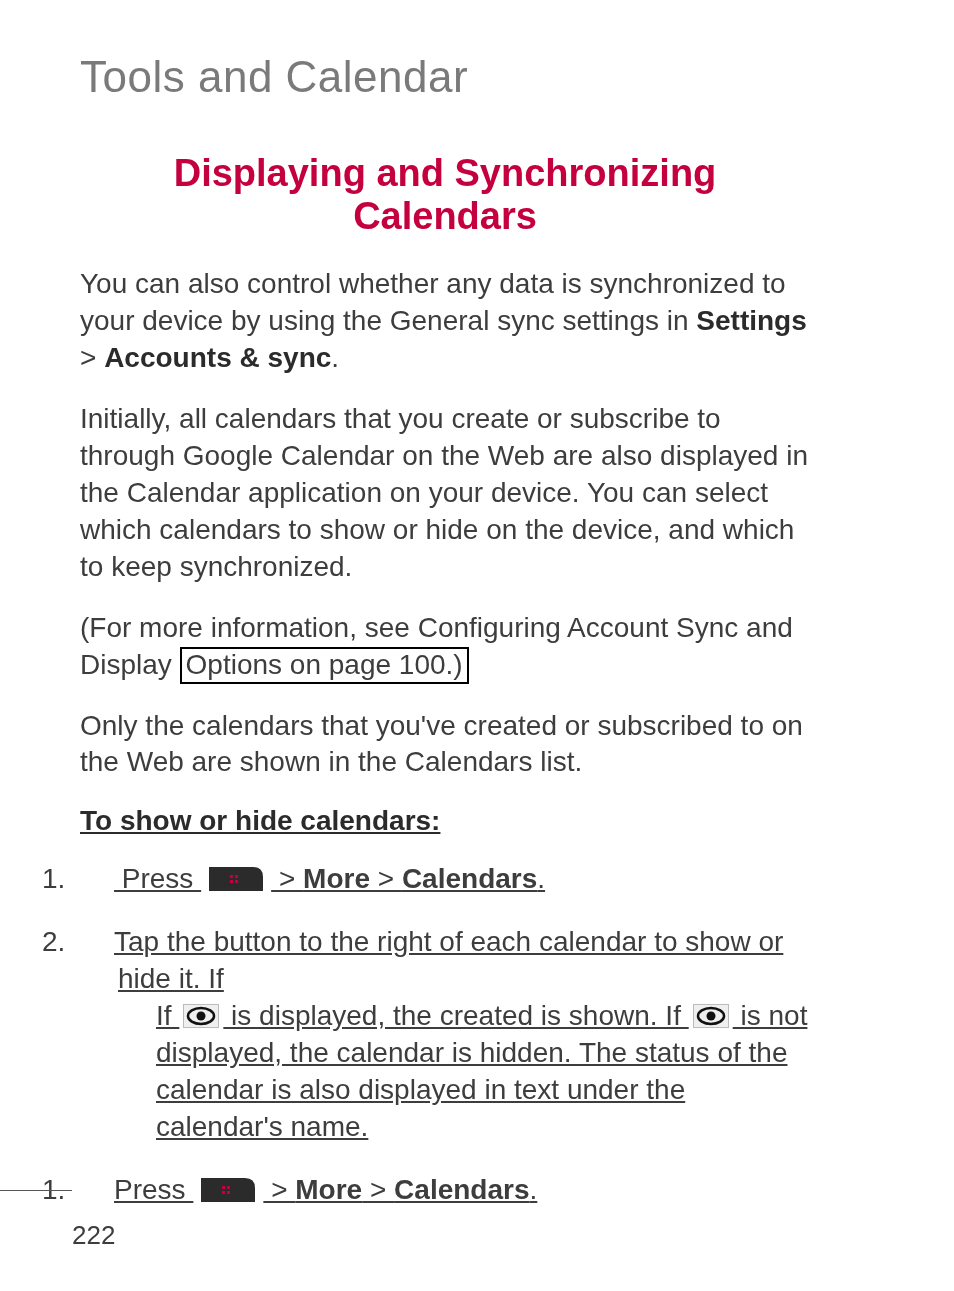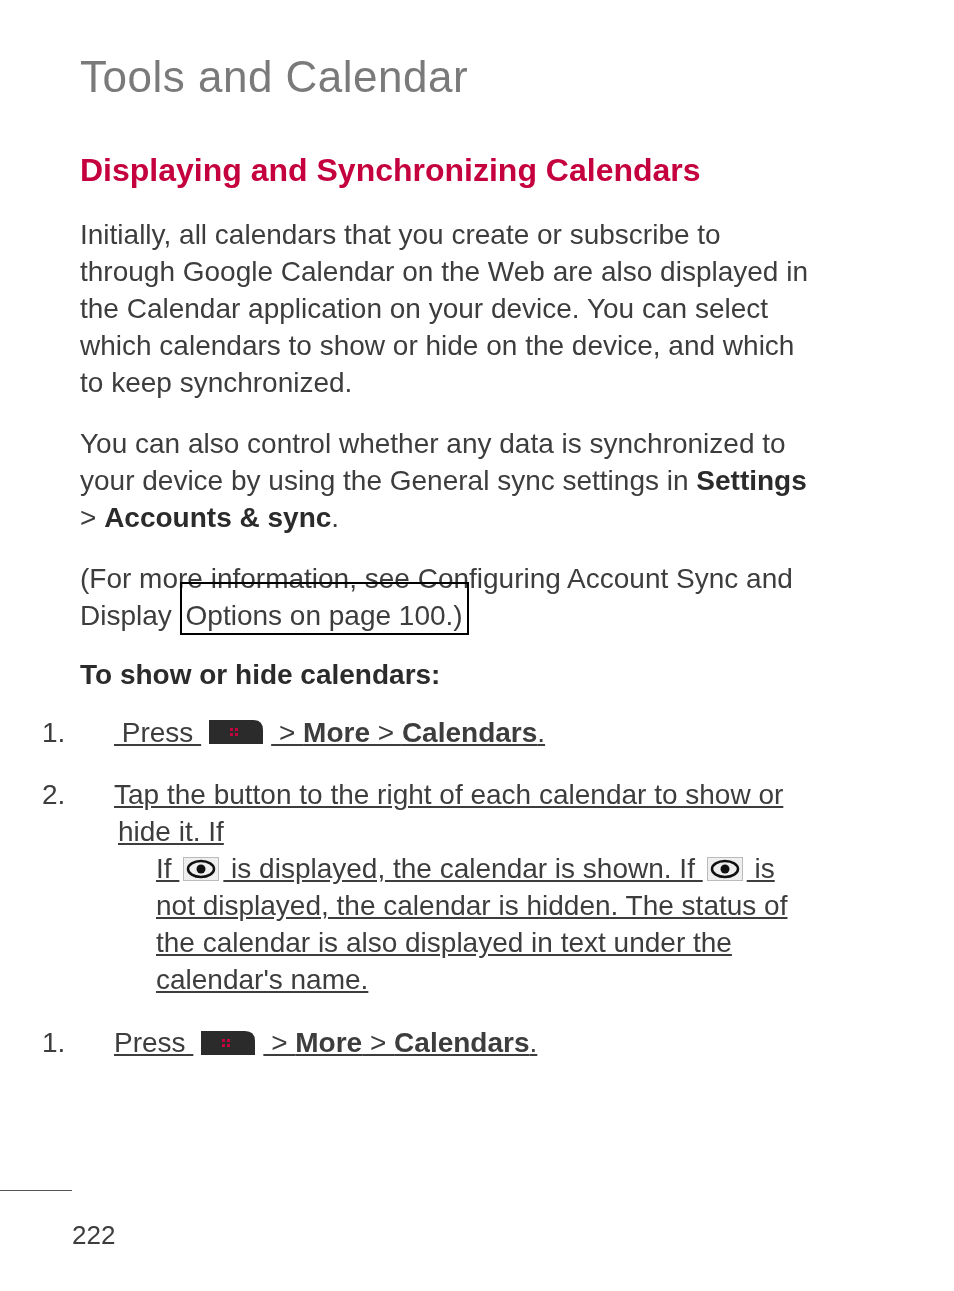--- a/index.html
+++ b/index.html
@@ -18,45 +18,47 @@
     padding: 52px 74px 0 80px;
   }
   .chapter-title {
     font-size: 44px;
     font-weight: 300;
     color: #7a7a7a;
     margin: 0 0 50px 0;
     letter-spacing: 0.5px;
   }
   .section-heading {
-    font-size: 32px;
+    font-size: 38px;
     font-weight: 600;
     color: #c5003e;
     margin: 0 0 28px 0;
+    text-align: center;
   }
   .body-text {
     font-size: 28px;
     line-height: 1.32;
     color: #3d3d3d;
     margin: 0 0 24px 0;
   }
   .body-text b, .body-text .bold {
     font-weight: 600;
     color: #2b2b2b;
   }
   .link-box {
     border: 2px solid #000;
-    padding: 16px 4px 2px 4px;
+    padding: 0 4px 2px 4px;
     display: inline;
   }
   .sub-heading {
     font-size: 28px;
     font-weight: 600;
     color: #2b2b2b;
     margin: 10px 0 24px 0;
+    text-decoration: underline;
   }
   .step {
     font-size: 28px;
     line-height: 1.32;
     color: #3d3d3d;
     margin: 0 0 26px 0;
     padding-left: 38px;
     text-indent: -38px;
     text-decoration: underline;
   }
@@ -107,30 +109,31 @@
 </style>
 </head>
 <body>
 
 <div class="page">
 
   <h1 class="chapter-title">Tools and Calendar</h1>
 
   <h2 class="section-heading">Displaying and Synchronizing Calendars</h2>
 
-  <p class="body-text">Initially, all calendars that you create or subscribe to through Google Calendar on the Web are also displayed in the Calendar application on your device. You can select which calendars to show or hide on the device, and which to keep synchronized.</p>
-
   <p class="body-text">
     <span>You can also control whether any data is synchronized to your device by using the General sync settings in </span><b>Settings</b><span> &gt; </span><b>Accounts &amp; sync</b><span>.</span>
   </p>
+
+  <p class="body-text">Initially, all calendars that you create or subscribe to through Google Calendar on the Web are also displayed in the Calendar application on your device. You can select which calendars to show or hide on the device, and which to keep synchronized.</p>
 
   <p class="body-text">
     <span>(For more information, see Configuring Account Sync and Display </span><span class="link-box">Options on page 100.)</span>
   </p>
 
+  <p class="body-text">Only the calendars that you've created or subscribed to on the Web are shown in the Calendars list.</p>
 
   <p class="sub-heading">To show or hide calendars:</p>
 
   <p class="step">
     <span class="num">1.</span><span> Press </span><span class="menu-key">
         <svg width="58" height="28" viewBox="0 0 58 28">
           <path d="M2 2 Q2 2 12 2 L46 2 Q56 2 56 12 L56 26 L2 26 Z" fill="#2b2b2b"></path>
           <rect x="23" y="10" width="3" height="3" fill="#c5003e"></rect>
           <rect x="28" y="10" width="3" height="3" fill="#c5003e"></rect>
           <rect x="23" y="15" width="3" height="3" fill="#c5003e"></rect>
@@ -140,21 +143,21 @@
   </p>
 
   <div class="step">
     <span class="num">2.</span><span>Tap the button to the right of each calendar to show or hide it. If </span>
     <div class="hanging">
       <span>If </span><span class="eye-icon">
           <svg width="30" height="20" viewBox="0 0 30 20">
             <ellipse cx="15" cy="10" rx="13" ry="8" fill="none" stroke="#111" stroke-width="2.5"></ellipse>
             <circle cx="15" cy="10" r="4.5" fill="#111"></circle>
           </svg>
-        </span><span> is displayed, the calendar is shown. If </span><span class="eye-icon">
+        </span><span> is displayed, the created is shown. If </span><span class="eye-icon">
           <svg width="30" height="20" viewBox="0 0 30 20">
             <ellipse cx="15" cy="10" rx="13" ry="8" fill="none" stroke="#111" stroke-width="2.5"></ellipse>
             <circle cx="15" cy="10" r="4.5" fill="#111"></circle>
           </svg>
         </span><span> is not displayed, the calendar is hidden. The status of the calendar is also displayed in text under the calendar's name.</span>
     </div>
   </div>
 
 
   <p class="step">

